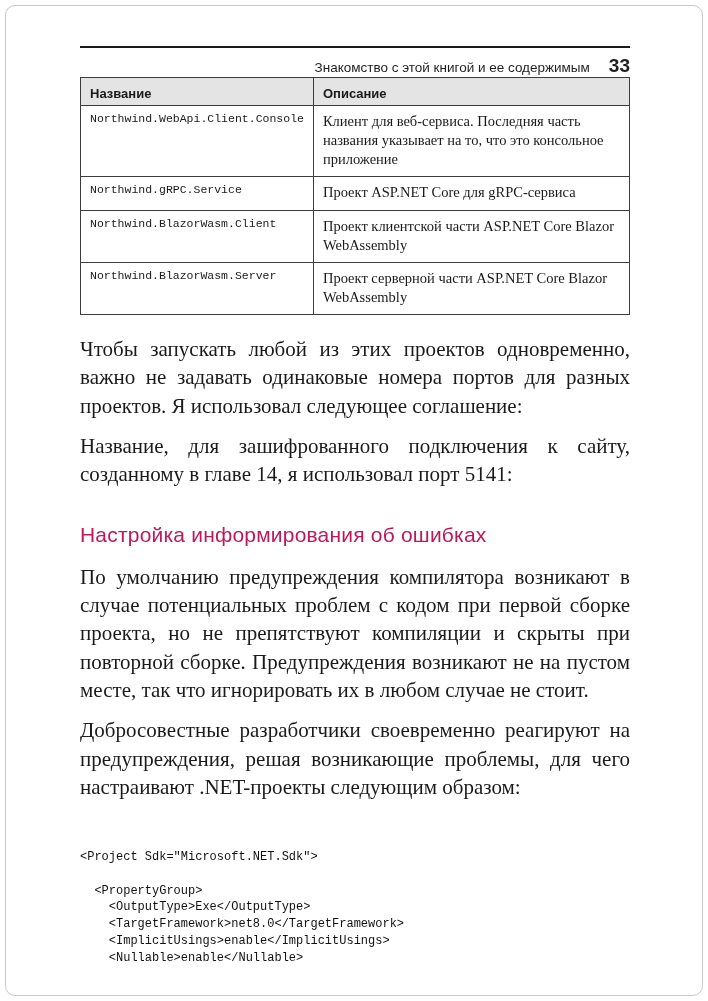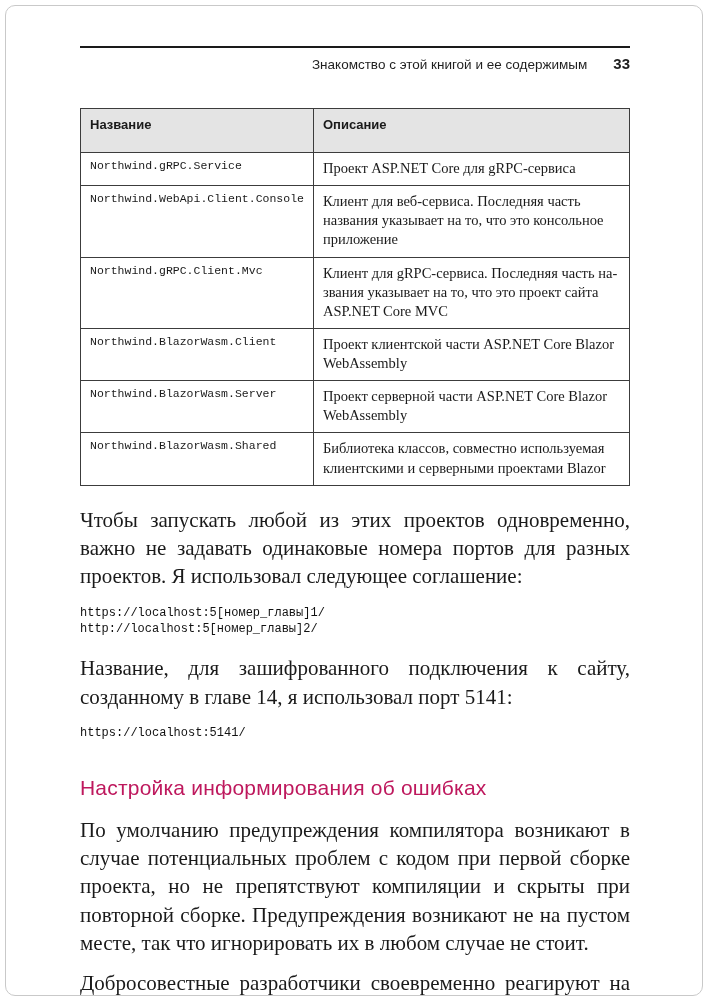--- a/index.html
+++ b/index.html
@@ -25,49 +25,48 @@
     background: #ffffff;
     overflow: hidden;
   }
   
   .running-head {
     border-top: 2px solid #1a1a1a;
     padding-top: 7px;
     display: flex;
     justify-content: flex-end;
     align-items: baseline;
-    gap: 26px;
+    gap: 19px;
     font-family: "Liberation Sans", sans-serif;
     font-size: 13.5px;
     color: #1f1f1f;
-    margin-bottom: 36px;
   }
   .running-head .pagenum {
     font-weight: bold;
-    font-size: 15px;
+    font-size: 19px;
   }
   
   table.projects {
     width: 100%;
     border-collapse: collapse;
     margin-bottom: 20px;
   }
   table.projects th, table.projects td {
     border: 1px solid #3c3c3c;
     text-align: left;
     vertical-align: top;
     padding: 6px 9px 7px 9px;
   }
   table.projects th {
     background: #e4e4e4;
     font-family: "Liberation Sans", sans-serif;
     font-size: 13px;
     font-weight: bold;
     padding-top: 8px;
-    padding-bottom: 20px;
+    padding-bottom: 4px;
   }
   td.cell-name {
     width: 202px;
     font-family: "Liberation Mono", monospace;
     font-size: 11.5px;
     white-space: nowrap;
     padding-top: 9px;
   }
   td.cell-desc {
     font-size: 14.5px;
@@ -110,54 +109,43 @@
 
   <table class="projects">
     <thead>
       <tr>
         <th>Название</th>
         <th>Описание</th>
       </tr>
     </thead>
     <tbody>
       <tr>
-        <td class="cell-name">Northwind.gRPC.Service</td>
-        <td class="cell-desc">Проект ASP.NET Core для gRPC-сервиса</td>
-      </tr>
-      <tr>
         <td class="cell-name">Northwind.WebApi.Client.Console</td>
         <td class="cell-desc">Клиент для веб-сервиса. Последняя часть названия указывает на то, что это консольное приложение</td>
       </tr>
       <tr>
-        <td class="cell-name">Northwind.gRPC.Client.Mvc</td>
-        <td class="cell-desc">Клиент для gRPC-сервиса. Последняя часть на­звания указывает на то, что это проект сайта ASP.NET Core MVC</td>
+        <td class="cell-name">Northwind.gRPC.Service</td>
+        <td class="cell-desc">Проект ASP.NET Core для gRPC-сервиса</td>
       </tr>
       <tr>
         <td class="cell-name">Northwind.BlazorWasm.Client</td>
         <td class="cell-desc">Проект клиентской части ASP.NET Core Blazor WebAssembly</td>
       </tr>
       <tr>
         <td class="cell-name">Northwind.BlazorWasm.Server</td>
         <td class="cell-desc">Проект серверной части ASP.NET Core Blazor WebAssembly</td>
       </tr>
-      <tr>
-        <td class="cell-name">Northwind.BlazorWasm.Shared</td>
-        <td class="cell-desc">Библиотека классов, совместно используемая кли­ентскими и серверными проектами Blazor</td>
-      </tr>
     </tbody>
   </table>
 
   <p class="para">Чтобы запускать любой из этих проектов одновременно, важно не задавать одинаковые номера портов для разных проектов. Я использовал следующее соглашение:</p>
 
-  <div class="code">https://localhost:5[номер_главы]1/
-http://localhost:5[номер_главы]2/</div>
 
   <p class="para">Название, для зашифрованного подключения к сайту, созданному в главе 14, я использовал порт 5141:</p>
 
-  <div class="code">https://localhost:5141/</div>
 
   <h2 class="section-heading">Настройка информирования об ошибках</h2>
 
   <p class="para">По умолчанию предупреждения компилятора возникают в случае потенциальных проблем с кодом при первой сборке проекта, но не препятствуют компиляции и скрыты при повторной сборке. Предупреждения возникают не на пустом месте, так что игнорировать их в любом случае не стоит.</p>
 
   <p class="para">Добросовестные разработчики своевременно реагируют на предупреждения, решая возникающие проблемы, для чего настраивают .NET-проекты следующим образом:</p>
 
   <div class="code">
     <span class="code-part">&lt;Project Sdk="Microsoft.NET.Sdk"&gt;
 

